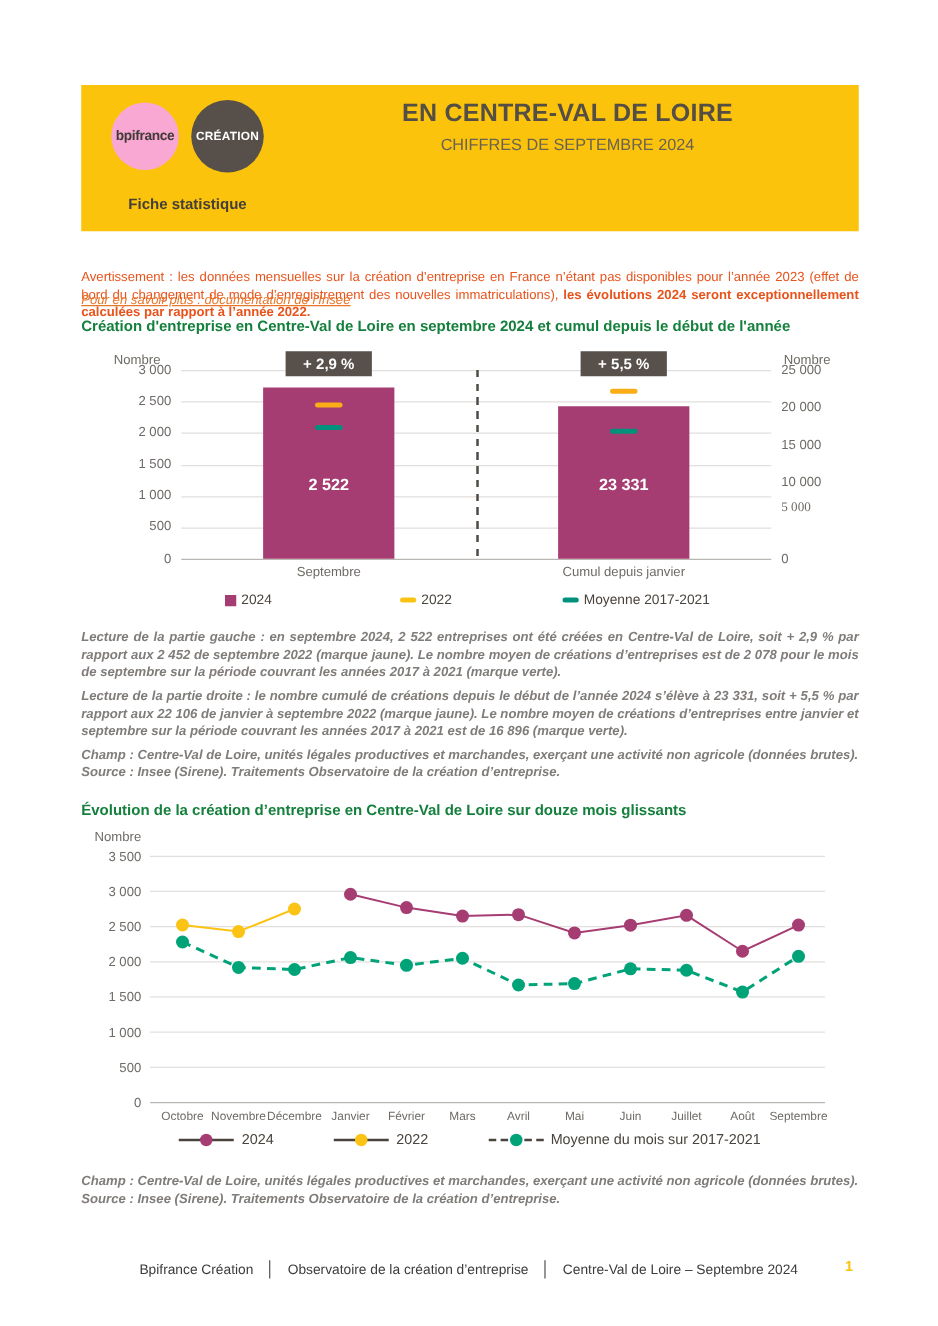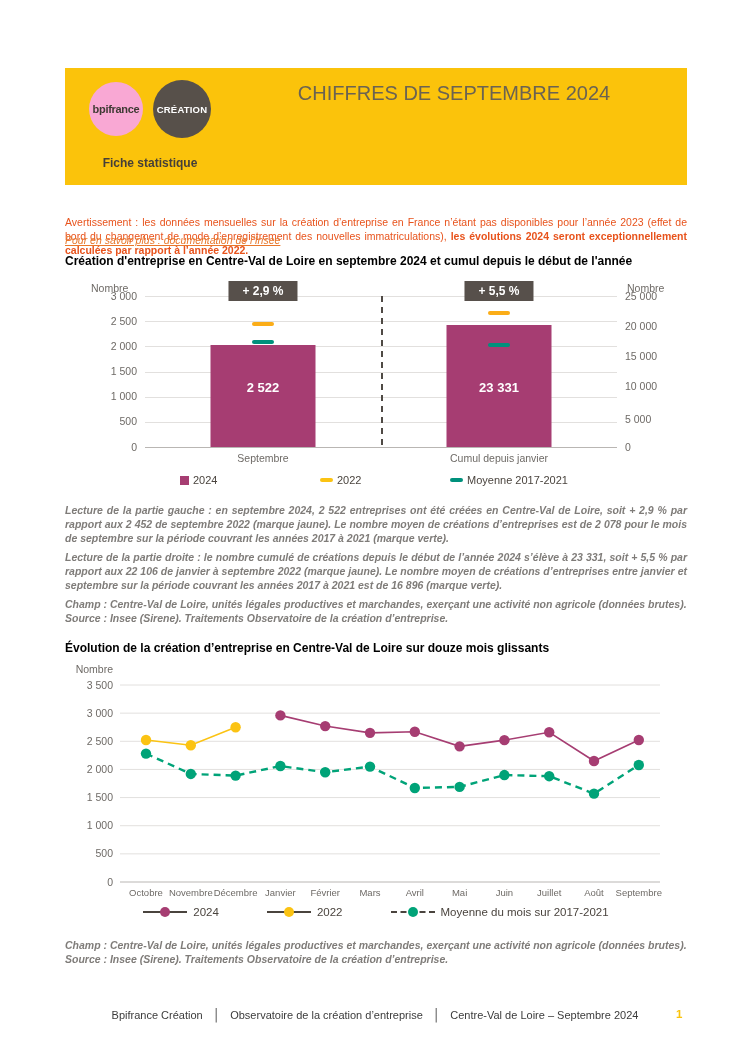--- a/index.html
+++ b/index.html
@@ -19,30 +19,30 @@
   .logo-circle-white span { font-weight:bold; font-size:11px; color:#3f3a34; letter-spacing:-0.3px; }
   .logo-circle-dark {
     position:absolute; left:88px; top:12px; width:58px; height:58px; border-radius:50%;
     background:#57504a; display:flex; align-items:center; justify-content:center;
   }
   .logo-circle-dark span { font-weight:bold; font-size:9.5px; color:#ffffff; letter-spacing:0.2px; }
   .tagline { position:absolute; left:10px; top:88px; width:150px; text-align:center;
     font-weight:bold; font-size:12px; color:#453f39; }
   .banner-titles { position:absolute; left:170px; right:14px; top:10px; text-align:center; }
   .banner-title { font-size:20px; font-weight:bold; color:#554e44; line-height:26px; letter-spacing:0.2px; }
-  .banner-subtitle { font-size:20px; font-weight:normal; color:#6b6352; margin-top:4px; }
+  .banner-subtitle { font-size:13px; font-weight:normal; color:#6b6352; margin-top:4px; }
 
   
   .notice { top:190px; left:65px; width:622px; font-size:10.5px; 
     color:#e8531c; line-height:14px; text-align:justify;margin-top:25px; }
   .notice strong { font-weight:bold; }
   .insee-link { top:234px; left:65px; font-size:10.5px; font-style:italic; color:#e8772a;
     text-decoration:underline; cursor:pointer; }
 
-  .section-title { left:65px; width:622px; font-size:12px; font-weight:bold; color:#000000; }
+  .section-title { left:65px; width:622px; font-size:12px; font-weight:bold; color:#15803d; }
   .s1-title { top:254px; }
   .s2-title { top:641px; }
 
   
   .chart1 { top:278px; left:65px; width:622px; height:220px; }
   .c1-ylabel { font-size:10.5px; color:#6e6a66; top:4px; }
   .c1-ylabel.left { left:26px; }
   .c1-ylabel.right { left:562px; }
   .c1-plot { position:absolute; left:80px; top:18px; width:472px; height:151px; }
   .gridline { position:absolute; left:0; right:0; height:1px; background:#e2e0de; }
@@ -110,20 +110,21 @@
 
 <div class="abs banner">
   <div class="logo-circle-white">
     <span>bpifrance</span>
   </div>
   <div class="logo-circle-dark">
     <span>CRÉATION</span>
   </div>
   <div class="tagline">Fiche statistique</div>
   <div class="banner-titles">
+    <div class="banner-title">EN CENTRE-VAL DE LOIRE</div>
     <div class="banner-subtitle">CHIFFRES DE SEPTEMBRE 2024</div>
   </div>
 </div>
 
 <div class="abs notice">
   <span>Avertissement : les données mensuelles sur la création d’entreprise en France n’étant pas disponibles pour l’année 2023 (effet de bord du changement de mode d’enregistrement des nouvelles immatriculations), </span><strong>les évolutions 2024 seront exceptionnellement calculées par rapport à l’année 2022.</strong>
 </div>
 <div class="abs insee-link">Pour en savoir plus : documentation de l’Insee</div>
 
 <div class="abs section-title s1-title">Création d'entreprise en Centre-Val de Loire en septembre 2024 et cumul depuis le début de l'année</div>
@@ -139,39 +140,39 @@
       <div class="tick" style="top: 70px;">1 500</div>
       <div class="tick" style="top: 95.1667px;">1 000</div>
       <div class="tick" style="top: 120.333px;">500</div>
       <div class="tick" style="top: 145.5px;">0</div>
     </div>
   <div class="c1-ticks right" id="c1-ticks-right">
       <div class="tick" style="top: -5.5px;">25 000</div>
       <div class="tick" style="top: 24.7px;">20 000</div>
       <div class="tick" style="top: 54.9px;">15 000</div>
       <div class="tick" style="top: 85.1px;">10 000</div>
-      <div class="tick" style="top: 118px;">5 000</div>
+      <div class="tick" style="top: 105px; font-family: Liberation Serif, serif;">5 000</div>
       <div class="tick" style="top: 145.5px;">0</div>
     </div>
 
   <div class="c1-plot" id="c1-plot">
     <div id="c1-grid">
         <div class="gridline zero" style="top: 151px;"></div>
         <div class="gridline" style="top: 125.833px;"></div>
         <div class="gridline" style="top: 100.667px;"></div>
         <div class="gridline" style="top: 75.5px;"></div>
         <div class="gridline" style="top: 50.3333px;"></div>
         <div class="gridline" style="top: 25.1667px;"></div>
         <div class="gridline" style="top: 0px;"></div>
       </div>
     <div class="c1-divider"></div>
 
     <div class="c1-group g0" id="c1-g0">
       <div class="badge">+ 2,9 %</div>
-      <div class="bar" style="height: 102px;">
+      <div class="bar" style="height: 137px;">
         <span class="bar-label">2 522</span>
       </div>
       <div class="marker m2022" style="bottom: 121.417px;"></div>
       <div class="marker mmoy" style="bottom: 102.593px;"></div>
     </div>
 
     <div class="c1-group g1" id="c1-g1">
       <div class="badge">+ 5,5 %</div>
       <div class="bar" style="height: 122px;">
         <span class="bar-label">23 331</span>

